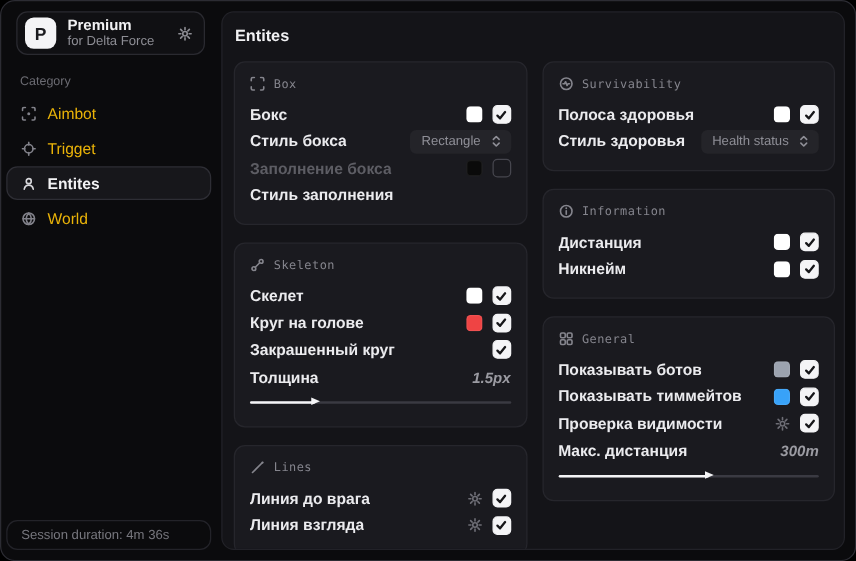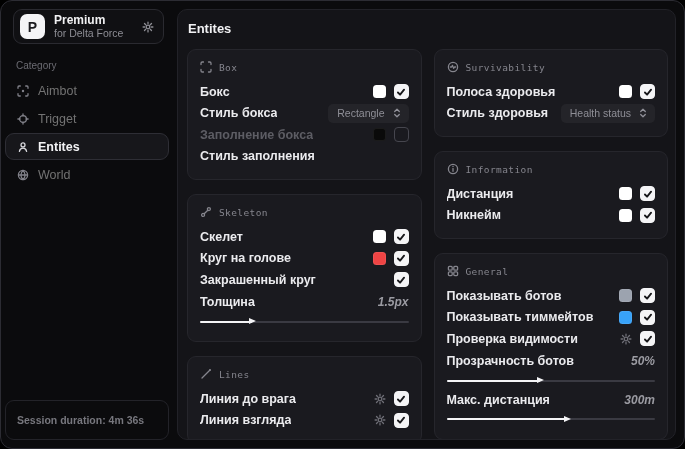--- a/index.html
+++ b/index.html
@@ -12,26 +12,26 @@
              display:flex;align-items:center;gap:9px;padding:5px 9px 5px 6px;height:35px;box-sizing:border-box;}
   .logo-badge{width:25px;height:25px;border-radius:7px;background:#f4f4f6;color:#1b1b1f;font-weight:bold;
               font-size:14px;display:flex;align-items:center;justify-content:center;flex:0 0 25px;}
   .logo-text{flex:1;line-height:1.15;}
   .logo-title{color:#f1f1f3;font-size:12px;font-weight:bold;}
   .logo-sub{color:#8d8d94;font-size:10.5px;}
   .logo-gear{color:#8d8d94;display:flex;}
   .category-label{color:#6b6b72;font-size:10px;margin:12px 0 6px 15px;}
   .nav{display:flex;flex-direction:column;gap:1px;}
   .nav-item{margin:0 4px;height:27px;border-radius:9px;display:flex;align-items:center;gap:9px;
-            padding:0 11px;color:#737373;font-size:12.5px;border:1px solid transparent;cursor:pointer;box-sizing:border-box;}
+            padding:0 11px;color:#eab308;font-size:12.5px;border:1px solid transparent;cursor:pointer;box-sizing:border-box;}
   .nav-item .nav-icon{display:flex;color:#82828a;}
   .nav-item.active{background:#17171b;border-color:#2e2e35;color:#f2f2f4;font-weight:bold;}
   .nav-item.active .nav-icon{color:#d8d8dc;}
-  .session-box{margin:auto 4px 4px 4px;border:1px solid #232329;border-radius:9px;height:40px;
-               display:flex;align-items:center;padding:4px 11px 4px 11px;box-sizing:border-box;font-weight:bold;}
+  .session-box{margin:auto 4px 4px 4px;border:1px solid #232329;border-radius:9px;height:24px;
+               display:flex;align-items:center;padding:4px 11px 4px 11px;box-sizing:border-box;}
   .session-text{color:#77777e;font-size:10.5px;}
   
   .panel{flex:1;margin:8px 8px 8px 4px;background:#141418;border:1px solid #222228;border-radius:10px;
          box-sizing:border-box;padding:11px 7px 8px 9px;overflow:hidden;}
   .panel-title{color:#f1f1f3;font-size:13px;font-weight:bold;margin:0 0 13px 1px;}
   .columns{display:flex;gap:12px;align-items:flex-start;}
   .col{flex:1;display:flex;flex-direction:column;gap:14px;min-width:0;}
   
   .card{background:#1a1a1f;border:1px solid #26262c;border-radius:9px;padding:11px 12px 12px 12px;}
   .card-header{display:flex;align-items:center;gap:7px;margin-bottom:8px;color:#7b7b83;}
@@ -383,30 +383,20 @@
                 </span>
                 <span class="checkbox on">
                   <svg width="10" height="10" viewBox="0 0 12 12" fill="none" stroke="#17171a" stroke-width="2.2" stroke-linecap="round" stroke-linejoin="round">
                     <path d="M2.3 6.6l2.6 2.6 4.8-6"></path>
                   </svg>
                 </span>
               </span>
             </div>
             <div class="srow">
               <div class="row">
-                <span class="rlabel">Прозрачность ботов</span>
-                <span class="rvalue">50%</span>
-              </div>
-              <div class="track">
-                <div class="fill" style="width:45%"></div>
-                <span class="thumb" style="left:calc(45% - 3px)"></span>
-              </div>
-            </div>
-            <div class="srow">
-              <div class="row">
                 <span class="rlabel">Макс. дистанция</span>
                 <span class="rvalue">300m</span>
               </div>
               <div class="track">
                 <div class="fill" style="width:58%"></div>
                 <span class="thumb" style="left:calc(58% - 3px)"></span>
               </div>
             </div>
           </section>
         </div>

